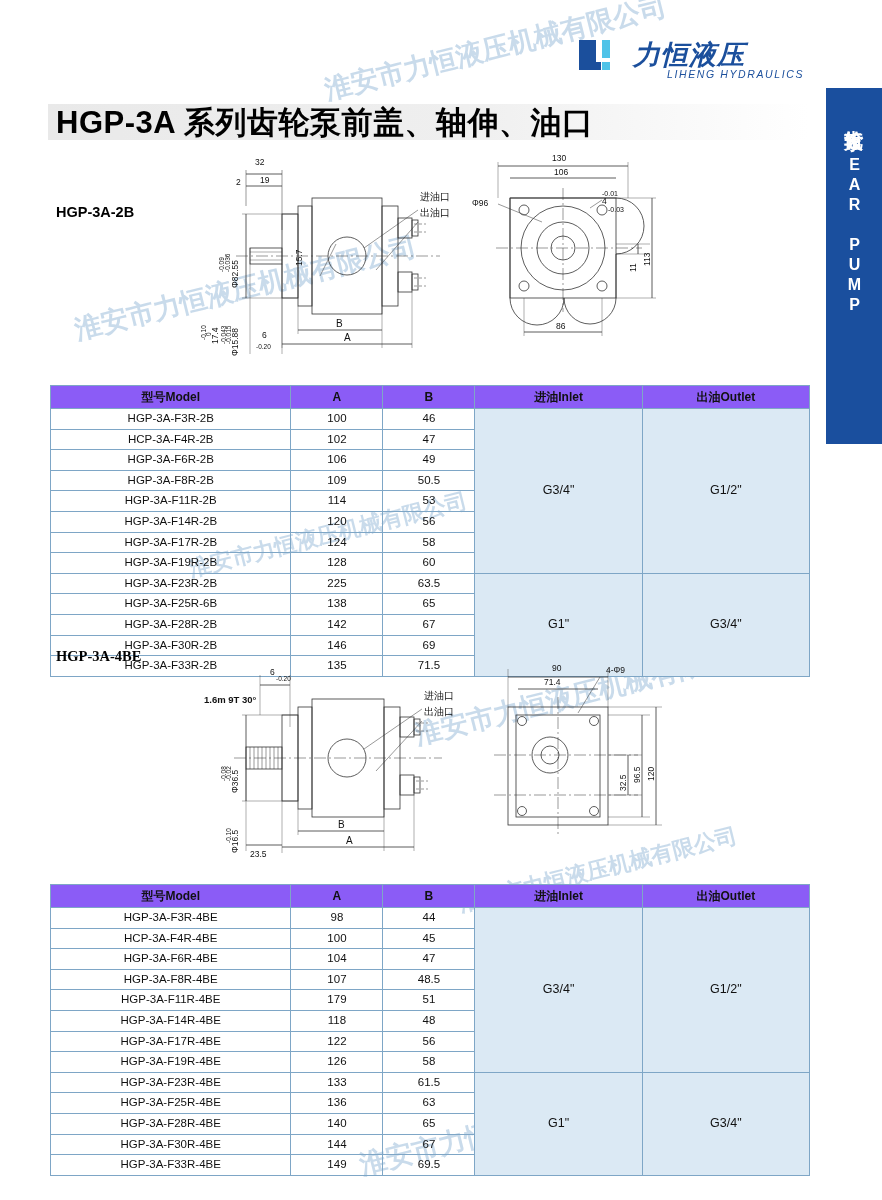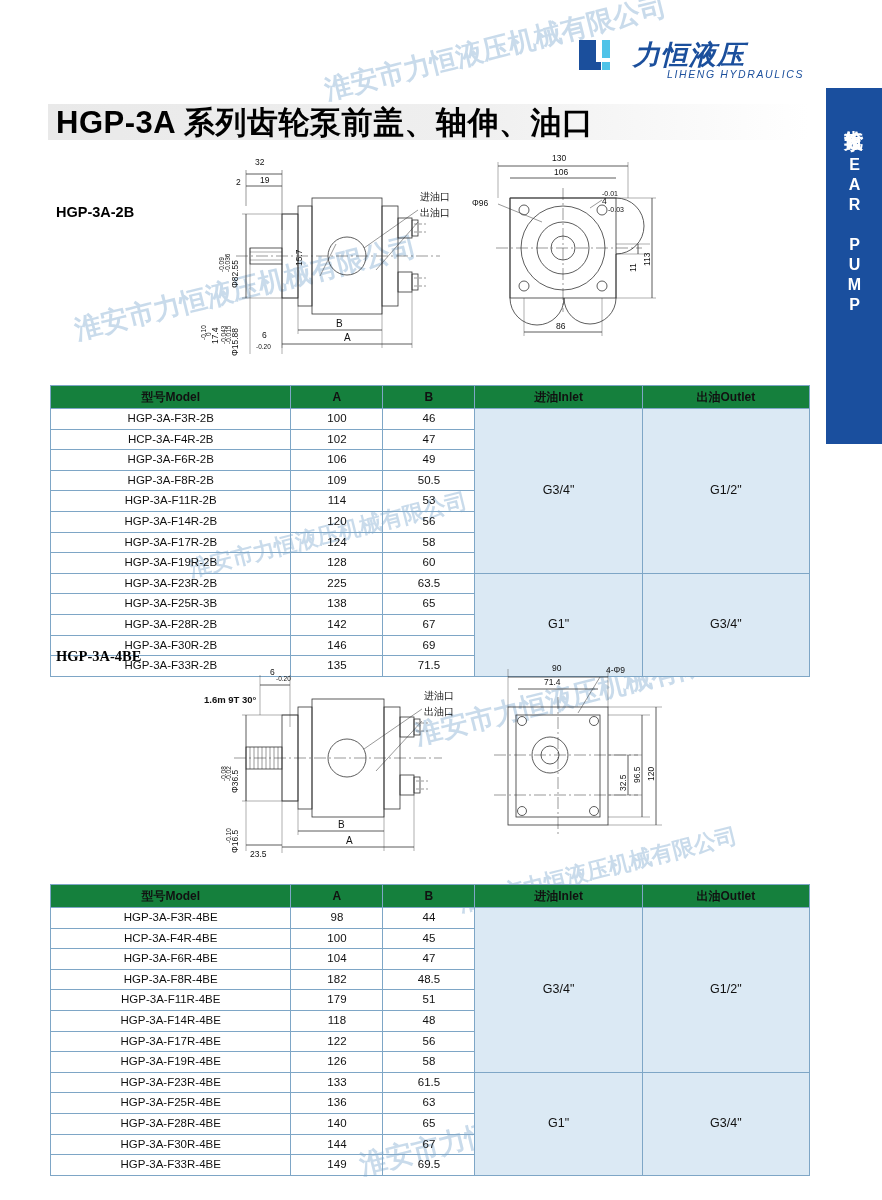--- a/index.html
+++ b/index.html
@@ -73,21 +73,21 @@
   #table2 { top: 884px; }
   table.spec th, table.spec td {
     border: 1px solid #7ea6c6;
     text-align: center;
     padding: 0;
     height: 19.6px;
     line-height: 19.6px;
     white-space: nowrap;
   }
   table.spec th {
-    background: #15803d;
+    background: #8b5cf6;
     font-weight: bold;
     font-size: 12px;
     height: 22px; line-height: 22px;
   }
   table.spec td.model { width: 230px; margin-left: 23px; }
   table.spec td.num { width: 88px; }
   table.spec td.port {
     background: #dbe9f4;
     font-size: 12.5px;
   }
@@ -333,21 +333,21 @@
       <td class="num">60</td>
     </tr>
     <tr>
       <td class="model">HGP-3A-F23R-2B</td>
       <td class="num">225</td>
       <td class="num">63.5</td>
       <td class="port" rowspan="5">G1"</td>
       <td class="port" rowspan="5">G3/4"</td>
     </tr>
     <tr>
-      <td class="model">HGP-3A-F25R-3B</td>
+      <td class="model">HGP-3A-F25R-6B</td>
       <td class="num">138</td>
       <td class="num">65</td>
     </tr>
     <tr>
       <td class="model">HGP-3A-F28R-2B</td>
       <td class="num">142</td>
       <td class="num">67</td>
     </tr>
     <tr>
       <td class="model">HGP-3A-F30R-2B</td>
@@ -498,21 +498,21 @@
       <td class="num">100</td>
       <td class="num">45</td>
     </tr>
     <tr>
       <td class="model">HGP-3A-F6R-4BE</td>
       <td class="num">104</td>
       <td class="num">47</td>
     </tr>
     <tr>
       <td class="model">HGP-3A-F8R-4BE</td>
-      <td class="num">182</td>
+      <td class="num">107</td>
       <td class="num">48.5</td>
     </tr>
     <tr>
       <td class="model">HGP-3A-F11R-4BE</td>
       <td class="num">179</td>
       <td class="num">51</td>
     </tr>
     <tr>
       <td class="model">HGP-3A-F14R-4BE</td>
       <td class="num">118</td>

